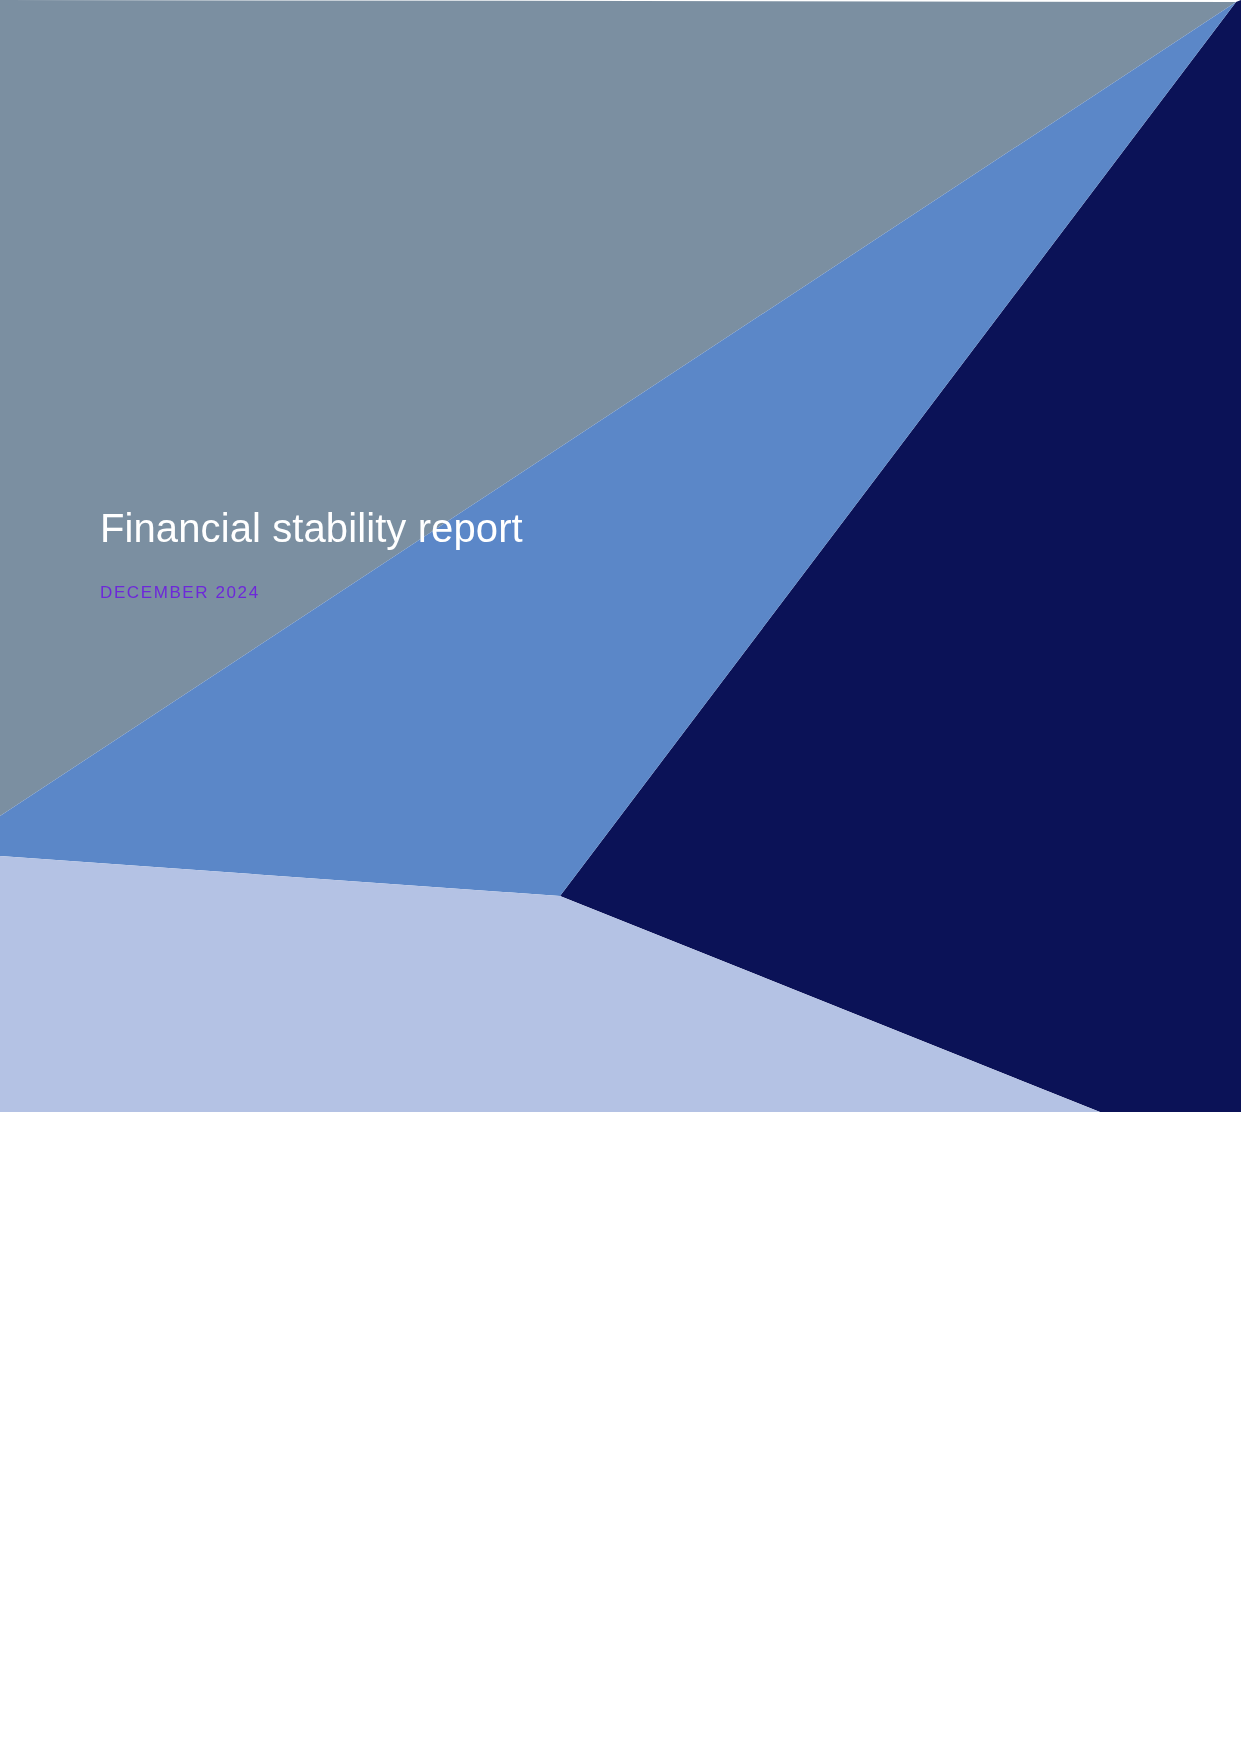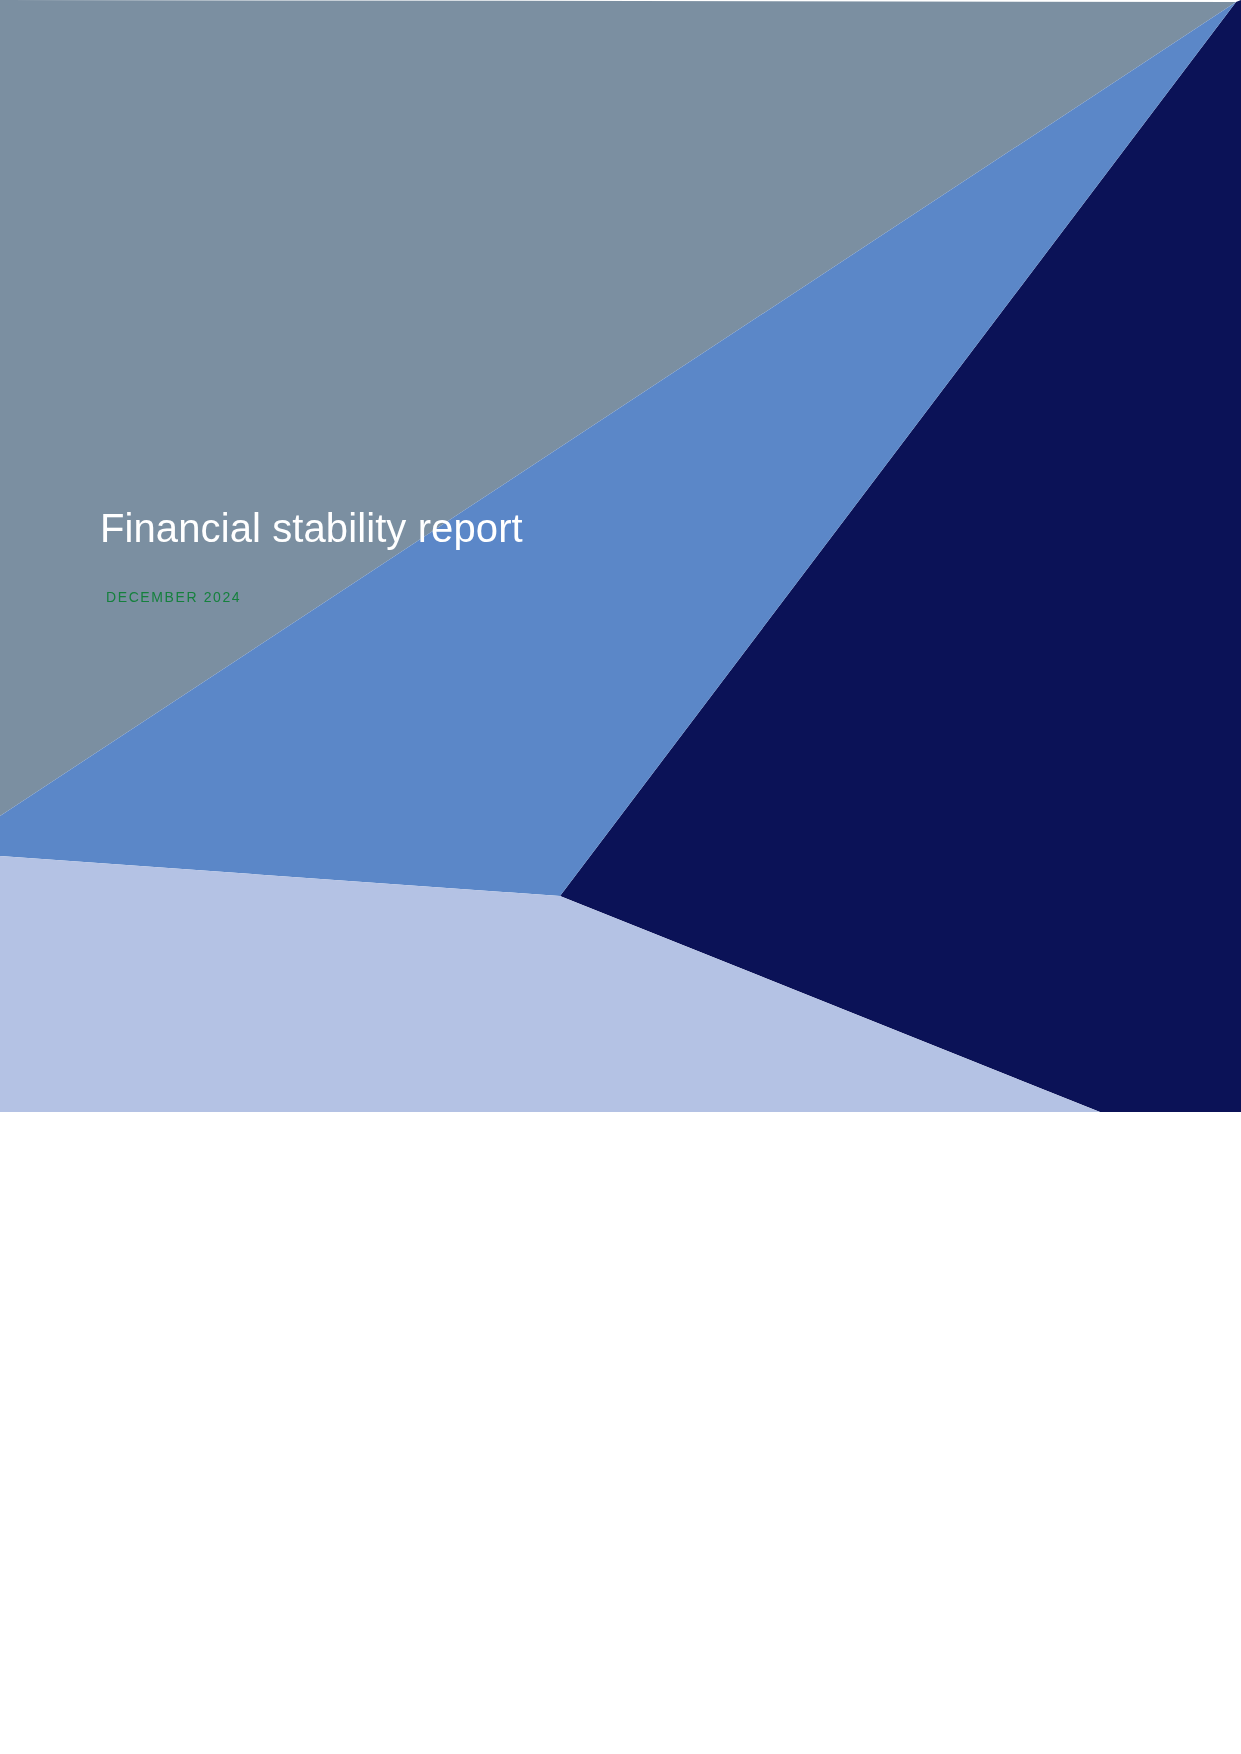--- a/index.html
+++ b/index.html
@@ -49,27 +49,27 @@
     margin: 0;
     font-family: "Liberation Sans", sans-serif;
     font-size: 40px;
     font-weight: 400;
     line-height: 1.15;
     color: #ffffff;
     letter-spacing: 0.1px;
     white-space: nowrap;
   }
   #report-date {
-    margin: 6px;
+    margin: 0;
     padding-top: 32px;
     font-family: "Liberation Sans", sans-serif;
-    font-size: 14px;
+    font-size: 17px;
     font-weight: 400;
     line-height: 1.2;
-    color: #15803d;
+    color: #6d28d9;
     letter-spacing: 1.6px;
     text-transform: uppercase;
     white-space: nowrap;
   }
 
   
   #page-body {
     position: absolute;
     left: 0;
     top: 1112px;

